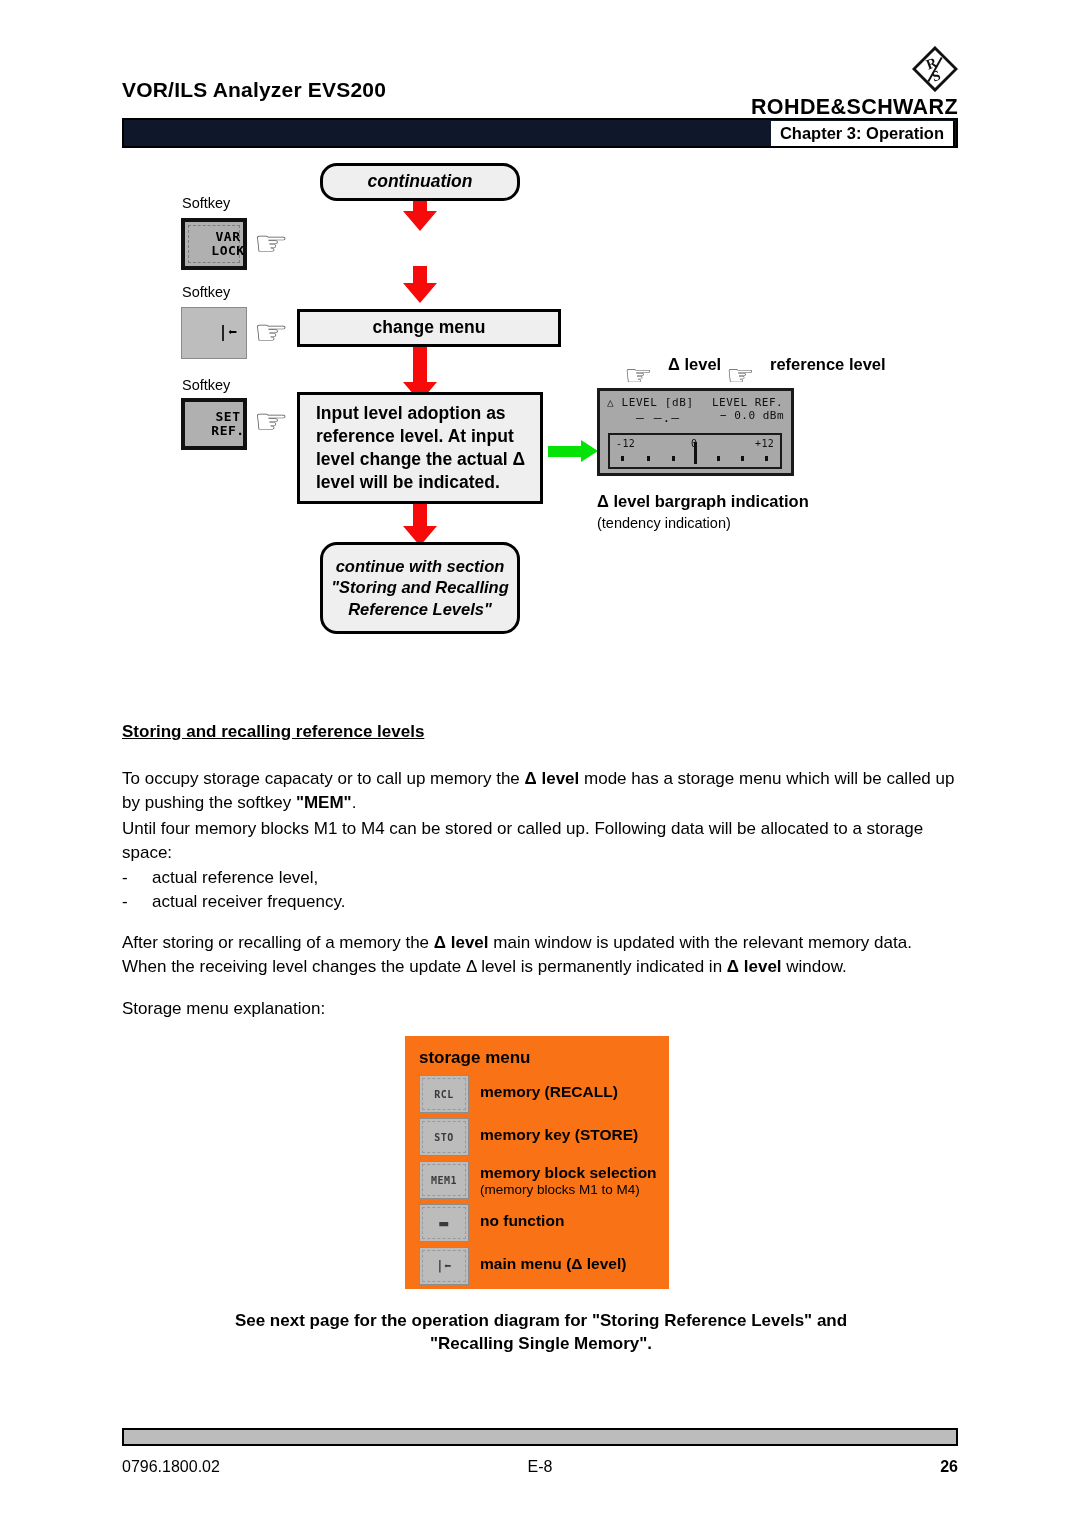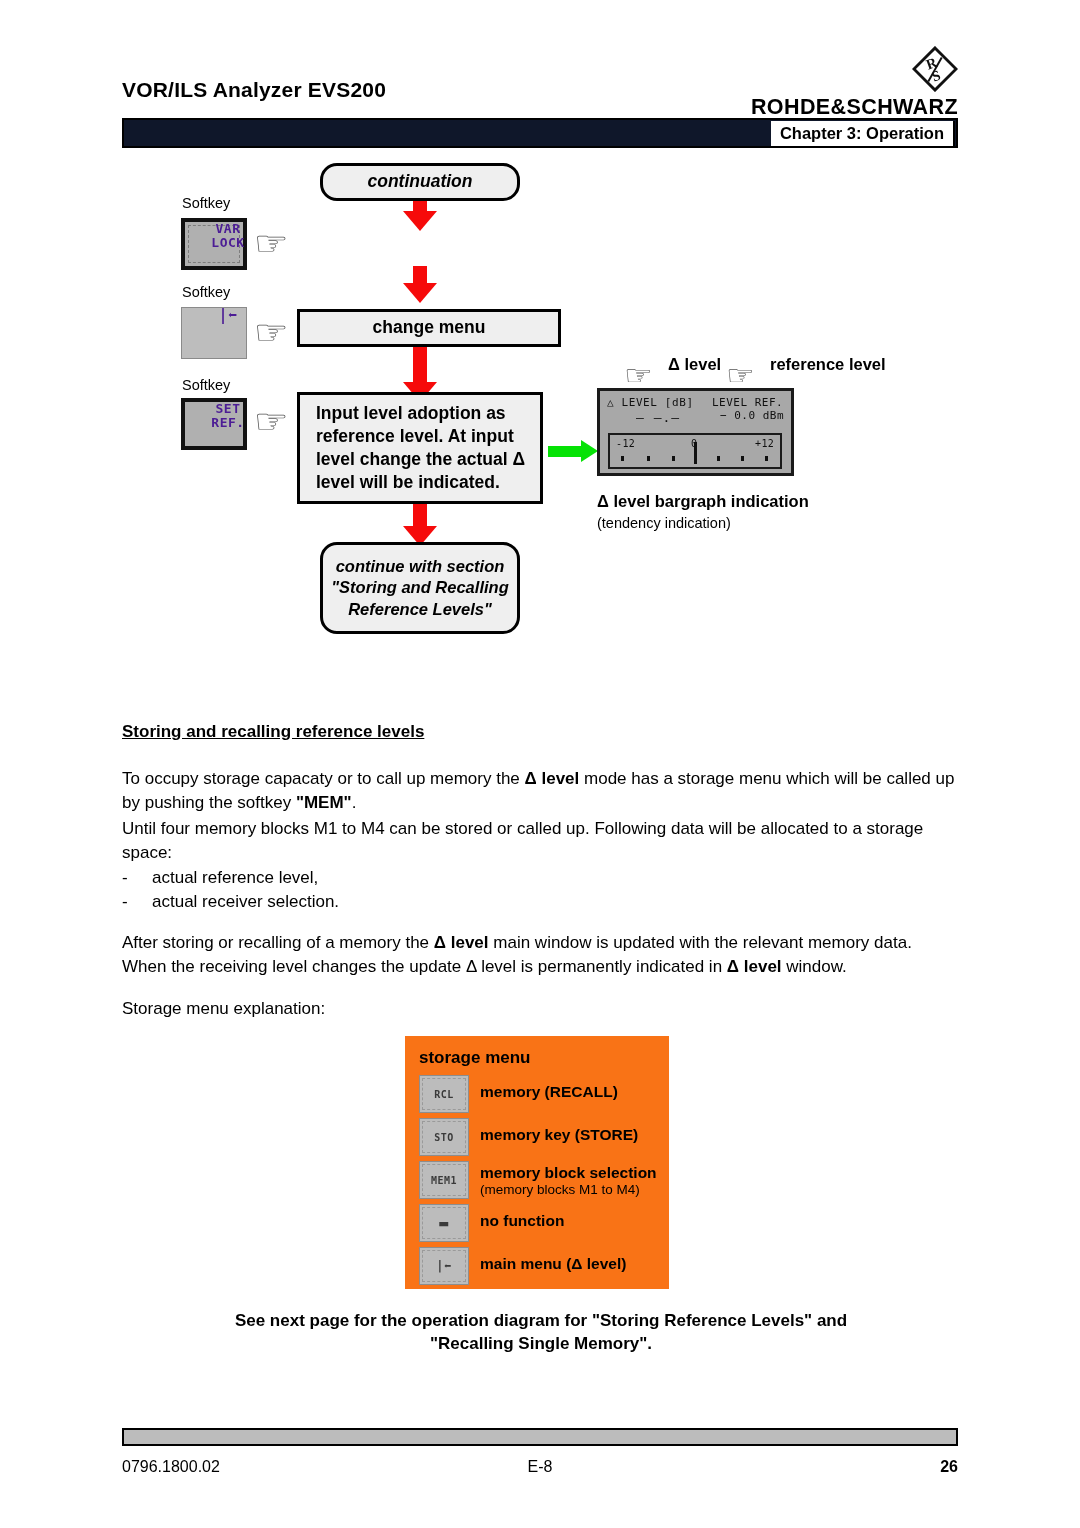--- a/index.html
+++ b/index.html
@@ -92,25 +92,26 @@
     position: absolute;
     font-size: 14.5px;
     line-height: 1;
     white-space: nowrap;
   }
   .skey {
     position: absolute;
     background: #b5b5b5;
     box-sizing: border-box;
     display: flex;
+    align-items: center;
     justify-content: center;
     font-family: "DejaVu Sans Mono", monospace;
     font-size: 13px;
     font-weight: bold;
-    color: #4c1d95;
+    color: #000000;
     letter-spacing: 0.5px;
     line-height: 1.05;
     text-align: center;
     padding-left: 28px;
   }
   .skey.thick { border: 4px solid #111; background: #b0b0b0; }
   .skey.thin  { border: 1.5px solid #8a8a8a; background: #bdbdbd; }
   .skey .inner-dash {
     border: 1px dashed #7d7d7d;
     width: calc(100% - 6px);
@@ -473,21 +474,21 @@
 
 <div class="body-text para" style="top:817px;">Until four memory blocks M1 to M4 can be stored or called up. Following data will be allocated to a storage space:</div>
 
 <div class="body-text bullets" style="top:866px;">
   <div class="bl-row">
     <span class="bl-dash">-</span>
     <span>actual reference level,</span>
   </div>
   <div class="bl-row">
     <span class="bl-dash">-</span>
-    <span>actual receiver selection.</span>
+    <span>actual receiver frequency.</span>
   </div>
 </div>
 
 <div class="body-text para" style="top:931px;">
   <span>After storing or recalling of a memory the </span><span style="font-weight:bold;">Δ level</span><span> main window is updated with the relevant memory data. When the receiving level changes the update Δ level is permanently indicated in </span><span style="font-weight:bold;">Δ level</span><span> window.</span>
 </div>
 
 <div class="body-text para" style="top:997px;">Storage menu explanation:</div>
 
 <div class="storage-menu">

